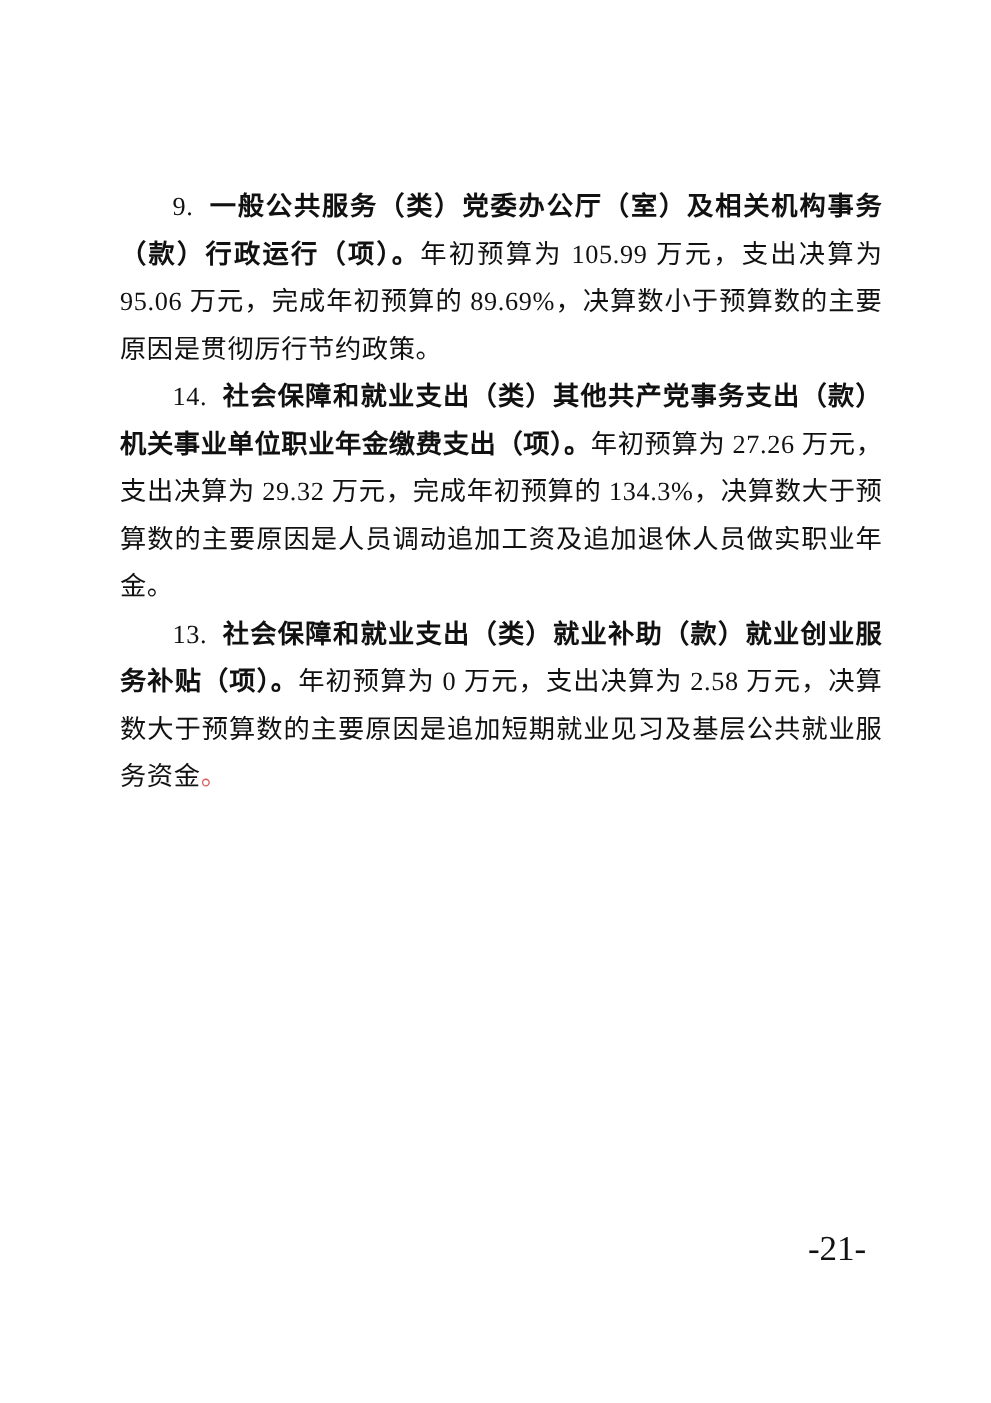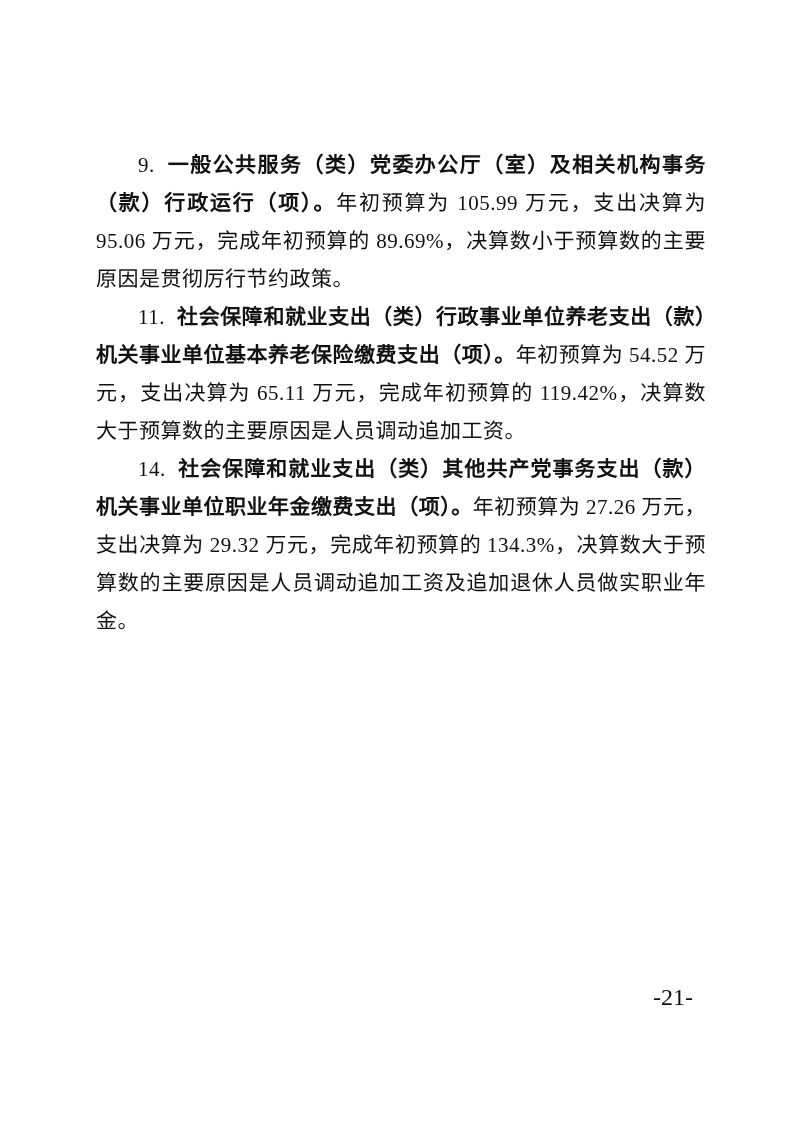--- a/index.html
+++ b/index.html
@@ -42,36 +42,36 @@
     font-weight: normal;
   }
   .red-period {
     color: #e06060;
     font-weight: normal;
   }
   .page-number {
     position: absolute;
     top: 984px;
     right: 100px;
-    font-size: 24px;
+    font-size: 28px;
     font-family: "Liberation Serif", "DejaVu Serif", serif;
     color: #111111;
   }
 </style>
 </head>
 <body>
 
 <div class="page">
   <div class="content">
 
     <p class="para"><span class="num">9.</span><span class="heading">一般公共服务（类）党委办公厅（室）及相关机构事务（款）行政运行（项）。</span><span class="body">年初预算为 105.99 万元，支出决算为 95.06 万元，完成年初预算的 89.69%，决算数小于预算数的主要原因是贯彻厉行节约政策。</span></p>
 
 
-    <p class="para"><span class="num">11.</span><span class="heading">社会保障和就业支出（类）行政事业单位养老支出（款）机关事业单位基本养老保险缴费支出（项）。</span><span class="body">年初预算为 54.52 万元，支出决算为 65.11 万元，完成年初预算的 119.42%，决算数大于预算数的主要原因是人员调动追加工资。</span></p>
 
     <p class="para"><span class="num">14.</span><span class="heading">社会保障和就业支出（类）其他共产党事务支出（款）机关事业单位职业年金缴费支出（项）。</span><span class="body">年初预算为 27.26 万元，支出决算为 29.32 万元，完成年初预算的 134.3%，决算数大于预算数的主要原因是人员调动追加工资及追加退休人员做实职业年金。</span></p>
 
+    <p class="para"><span class="num">13.</span><span class="heading">社会保障和就业支出（类）就业补助（款）就业创业服务补贴（项）。</span><span class="body">年初预算为 0 万元，支出决算为 2.58 万元，决算数大于预算数的主要原因是追加短期就业见习及基层公共就业服务资金</span><span class="red-period">。</span></p>
 
 
   </div>
 
   <div class="page-number">-21-</div>
 </div>
 
 </body></html>

